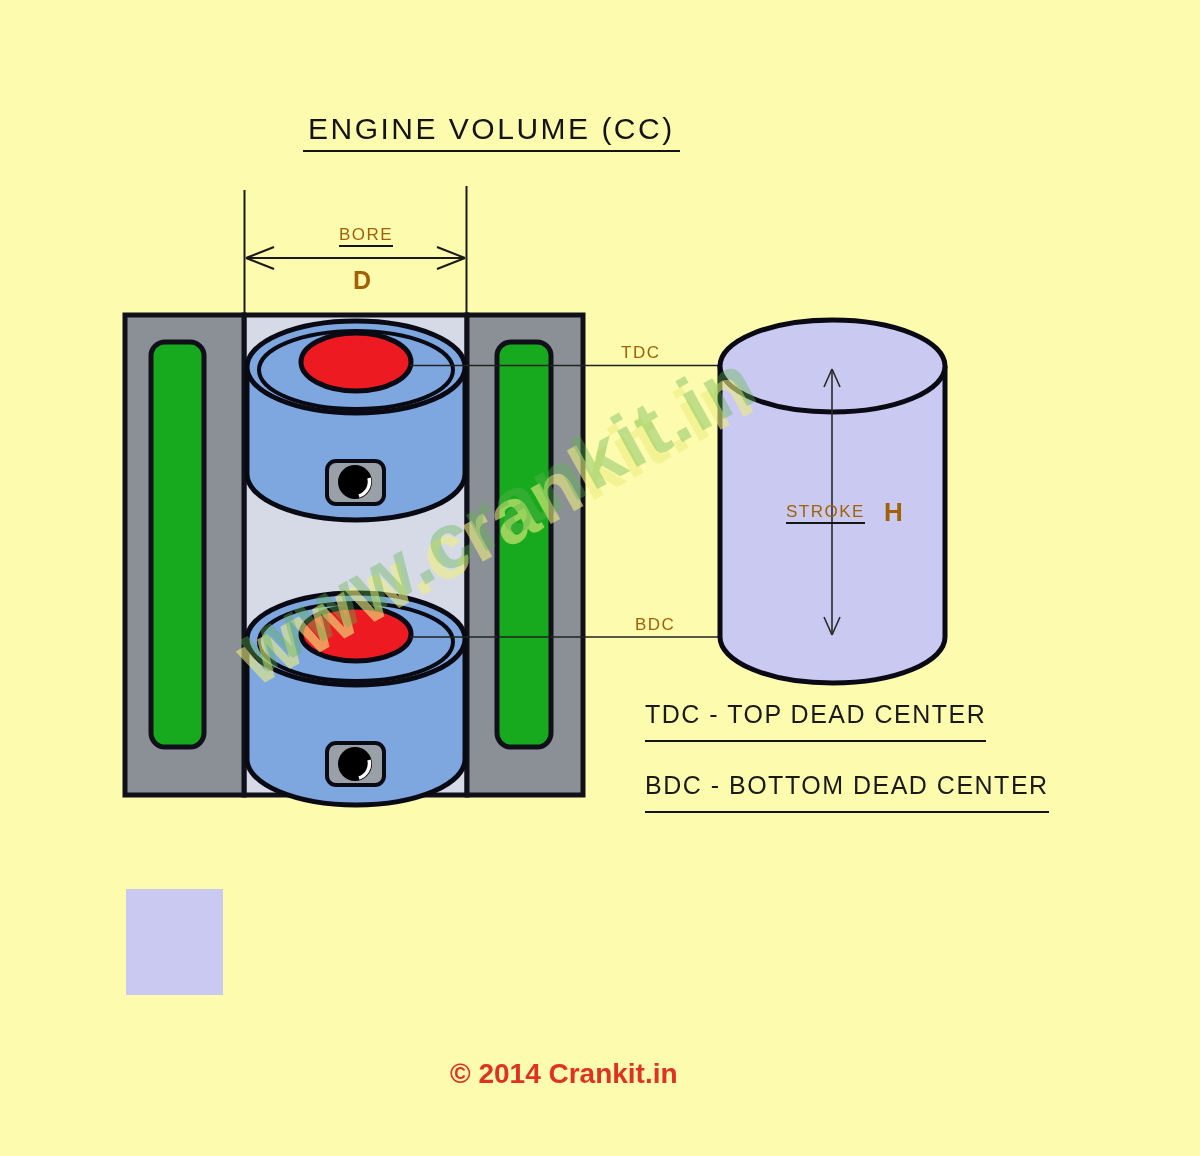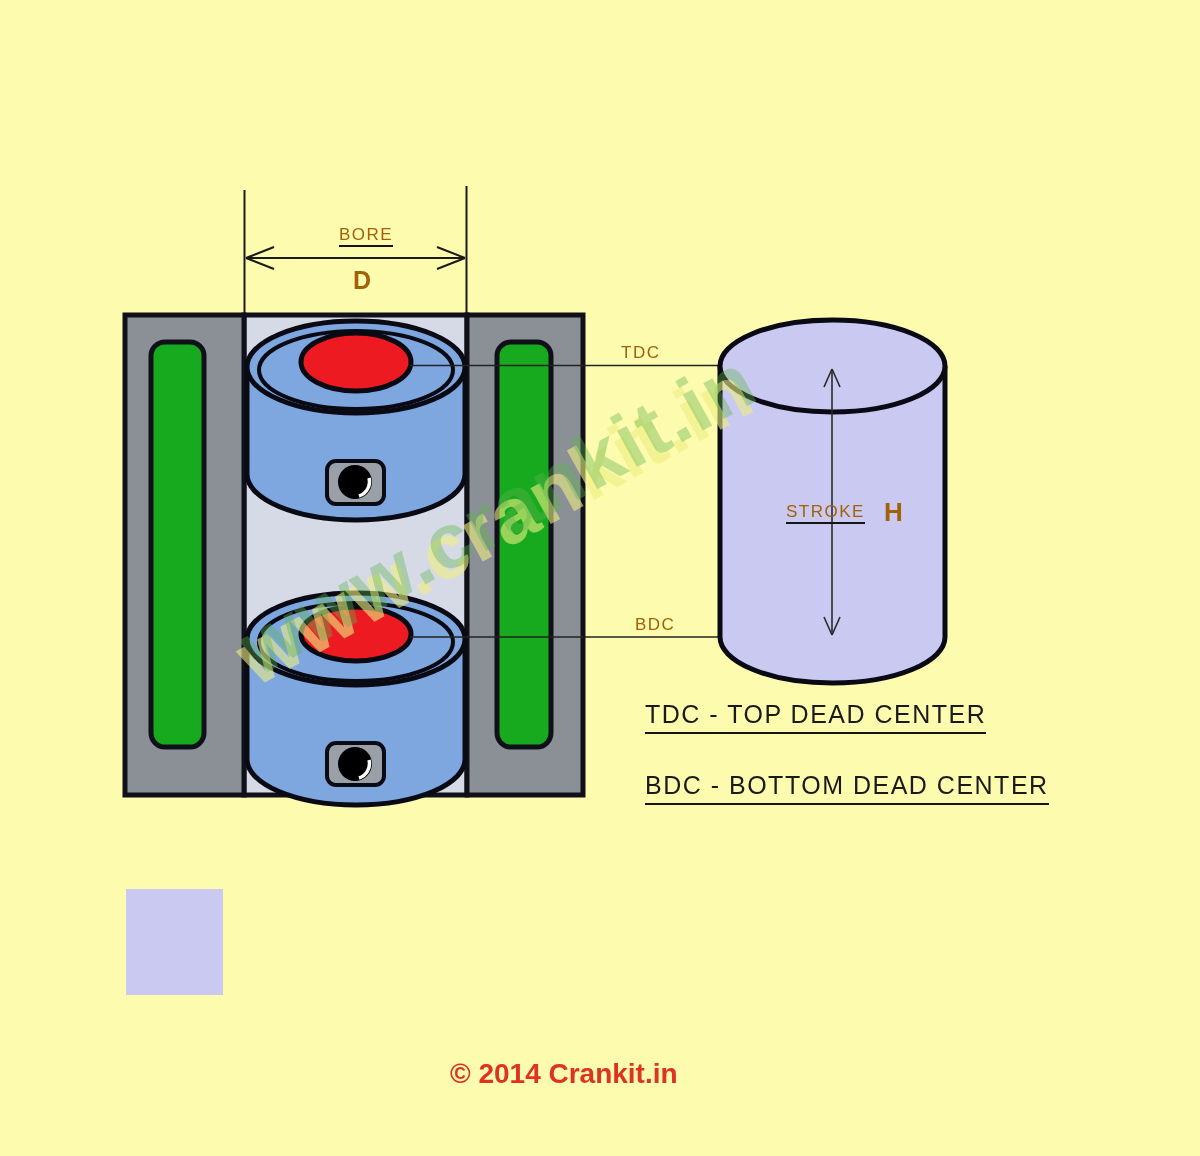--- a/index.html
+++ b/index.html
@@ -35,21 +35,21 @@
     font-size:17px;letter-spacing:1.5px;
   }
   .stroke-label span{padding-bottom:1px;margin-top:40px;}
   .stroke-symbol{
     left:884px;top:497px;
     font-size:26px;font-weight:bold;
   }
   .definition{
     font-size:25px;letter-spacing:1.5px;color:#1a1a1a;
   }
-  .definition span{padding-bottom:4px;}
+  .definition span{padding-bottom:12px;}
   .def-tdc{left:645px;top:700px;}
   .def-bdc{left:645px;top:759px;margin-top:12px;}
   .legend-swatch{
     left:126px;top:889px;width:97px;height:106px;
     background:#c9c9f1;
   }
   .legend-line{
     font-size:25px;letter-spacing:1.6px;color:#1a1a1a;
   }
   .legend-line span{padding-bottom:4px;}
@@ -133,20 +133,21 @@
 
     <g stroke="#2a2a2a" stroke-width="1.6" fill="none">
       <line x1="832" y1="369" x2="832" y2="635"></line>
       <line x1="832" y1="369" x2="824" y2="387"></line>
       <line x1="832" y1="369" x2="840" y2="387"></line>
       <line x1="832" y1="635" x2="824" y2="617"></line>
       <line x1="832" y1="635" x2="840" y2="617"></line>
     </g>
   </svg>
 
+  <div class="abs title u lbl">ENGINE VOLUME (CC)</div>
 
   <div class="abs bore-label lbl"><span class="u">BORE</span></div>
   <div class="abs bore-symbol lbl">D</div>
 
   <div class="abs tdc-label lbl">TDC</div>
   <div class="abs bdc-label lbl">BDC</div>
 
   <div class="abs stroke-label lbl"><span class="u">STROKE</span></div>
   <div class="abs stroke-symbol lbl">H</div>
 

